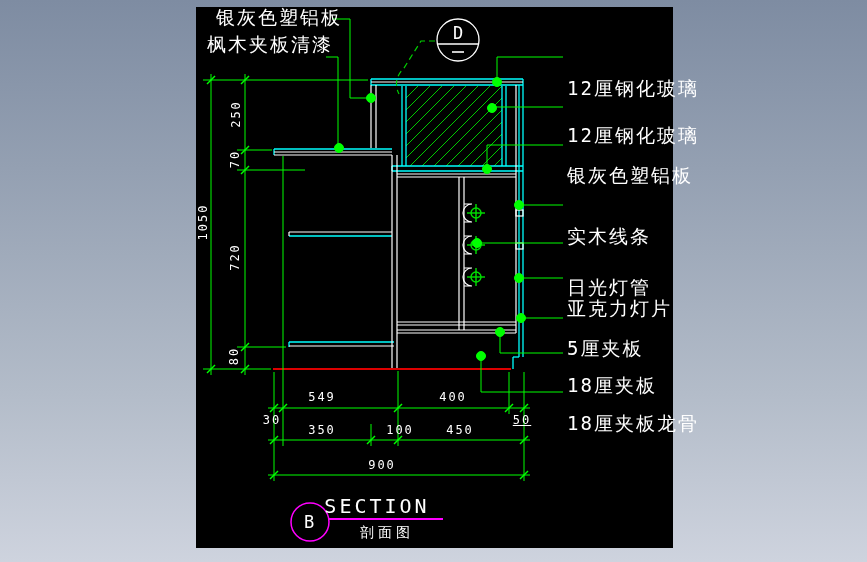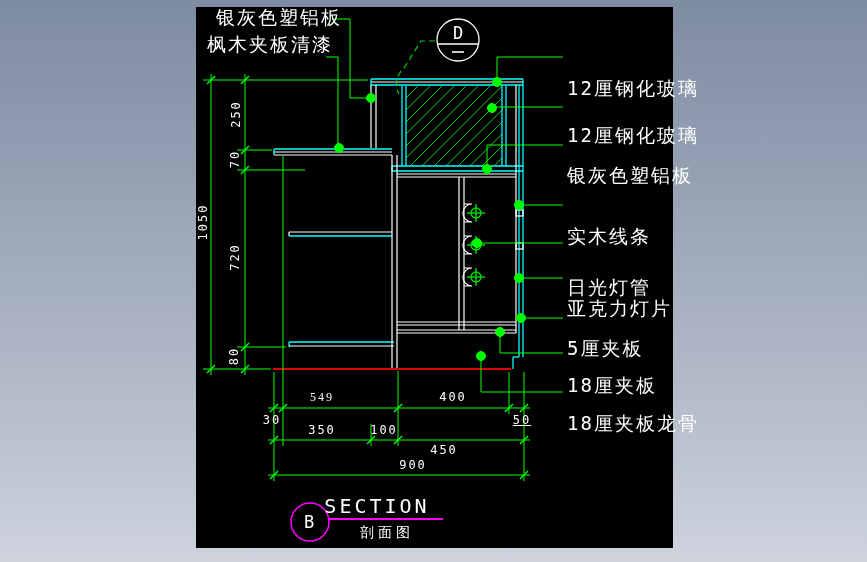--- a/index.html
+++ b/index.html
@@ -220,27 +220,27 @@
 <div class="txt cjk lab-right" style="left:567px;top:354px;">18厘夹板</div>
 <div class="txt cjk lab-right" style="left:567px;top:392px;">18厘夹板龙骨</div>
 
 <div class="txt dim rot" style="left:203px;top:222px;">1050</div>
 <div class="txt dim rot" style="left:236px;top:114px;">250</div>
 <div class="txt dim rot" style="left:235px;top:159px;">70</div>
 <div class="txt dim rot" style="left:235px;top:257px;">720</div>
 <div class="txt dim rot" style="left:234px;top:356px;">80</div>
 
 <div class="txt dim" style="left:272px;top:420px;">30</div>
-<div class="txt dim" style="left:322px;top:397px;font-family:Liberation Serif, serif;">549</div>
+<div class="txt dim" style="left:322px;top:397px;">549</div>
 <div class="txt dim" style="left:453px;top:397px;">400</div>
 <div class="txt dim" style="left:522px;top:420px;text-decoration:underline;">50</div>
 
 <div class="txt dim" style="left:322px;top:430px;">350</div>
-<div class="txt dim" style="left:384px;top:430px;">100</div>
-<div class="txt dim" style="left:444px;top:430px;margin-top:20px;">450</div>
-
-<div class="txt dim" style="left:413px;top:465px;">900</div>
+<div class="txt dim" style="left:400px;top:430px;">100</div>
+<div class="txt dim" style="left:460px;top:430px;">450</div>
+
+<div class="txt dim" style="left:382px;top:465px;">900</div>
 
 <div class="txt bubble-letter" style="left:458px;top:33px;">D</div>
 <div class="txt bubble-letter" style="left:309px;top:522px;">B</div>
 
 <div class="txt sec-en" style="left:377px;top:506px;">SECTION</div>
 <div class="txt sec-zh" style="left:387px;top:533px;">剖面图</div>
 
 </body></html>

